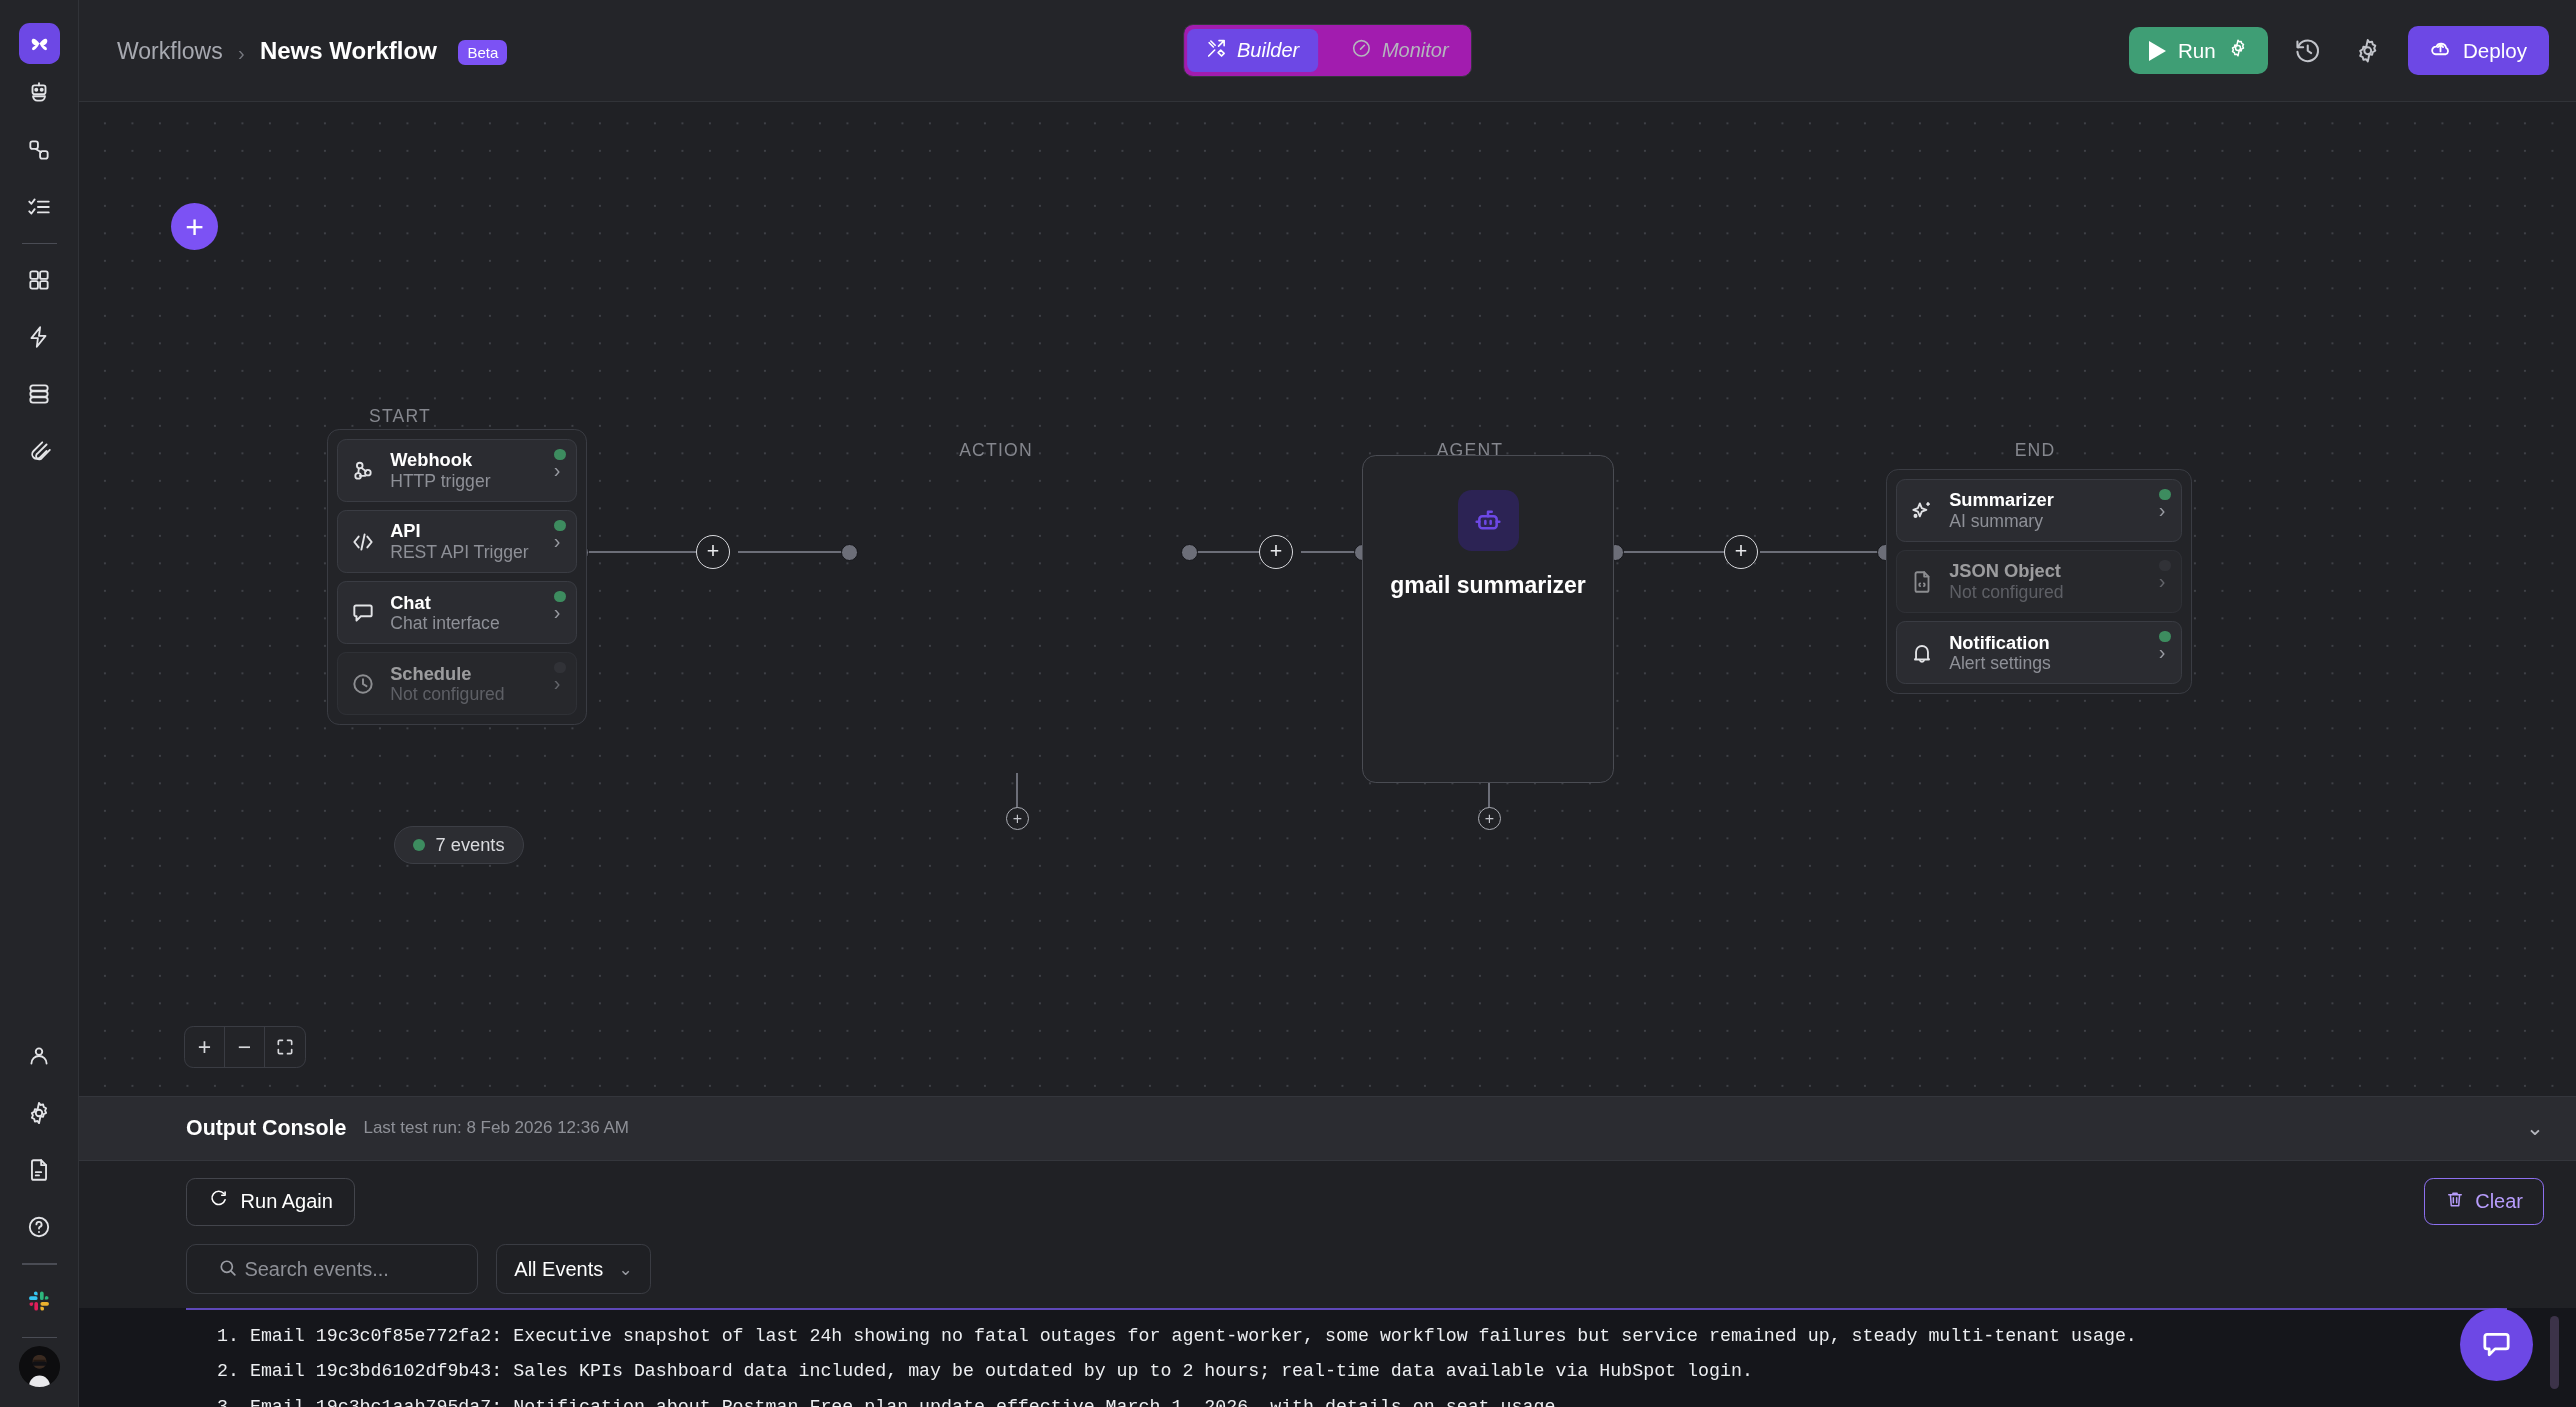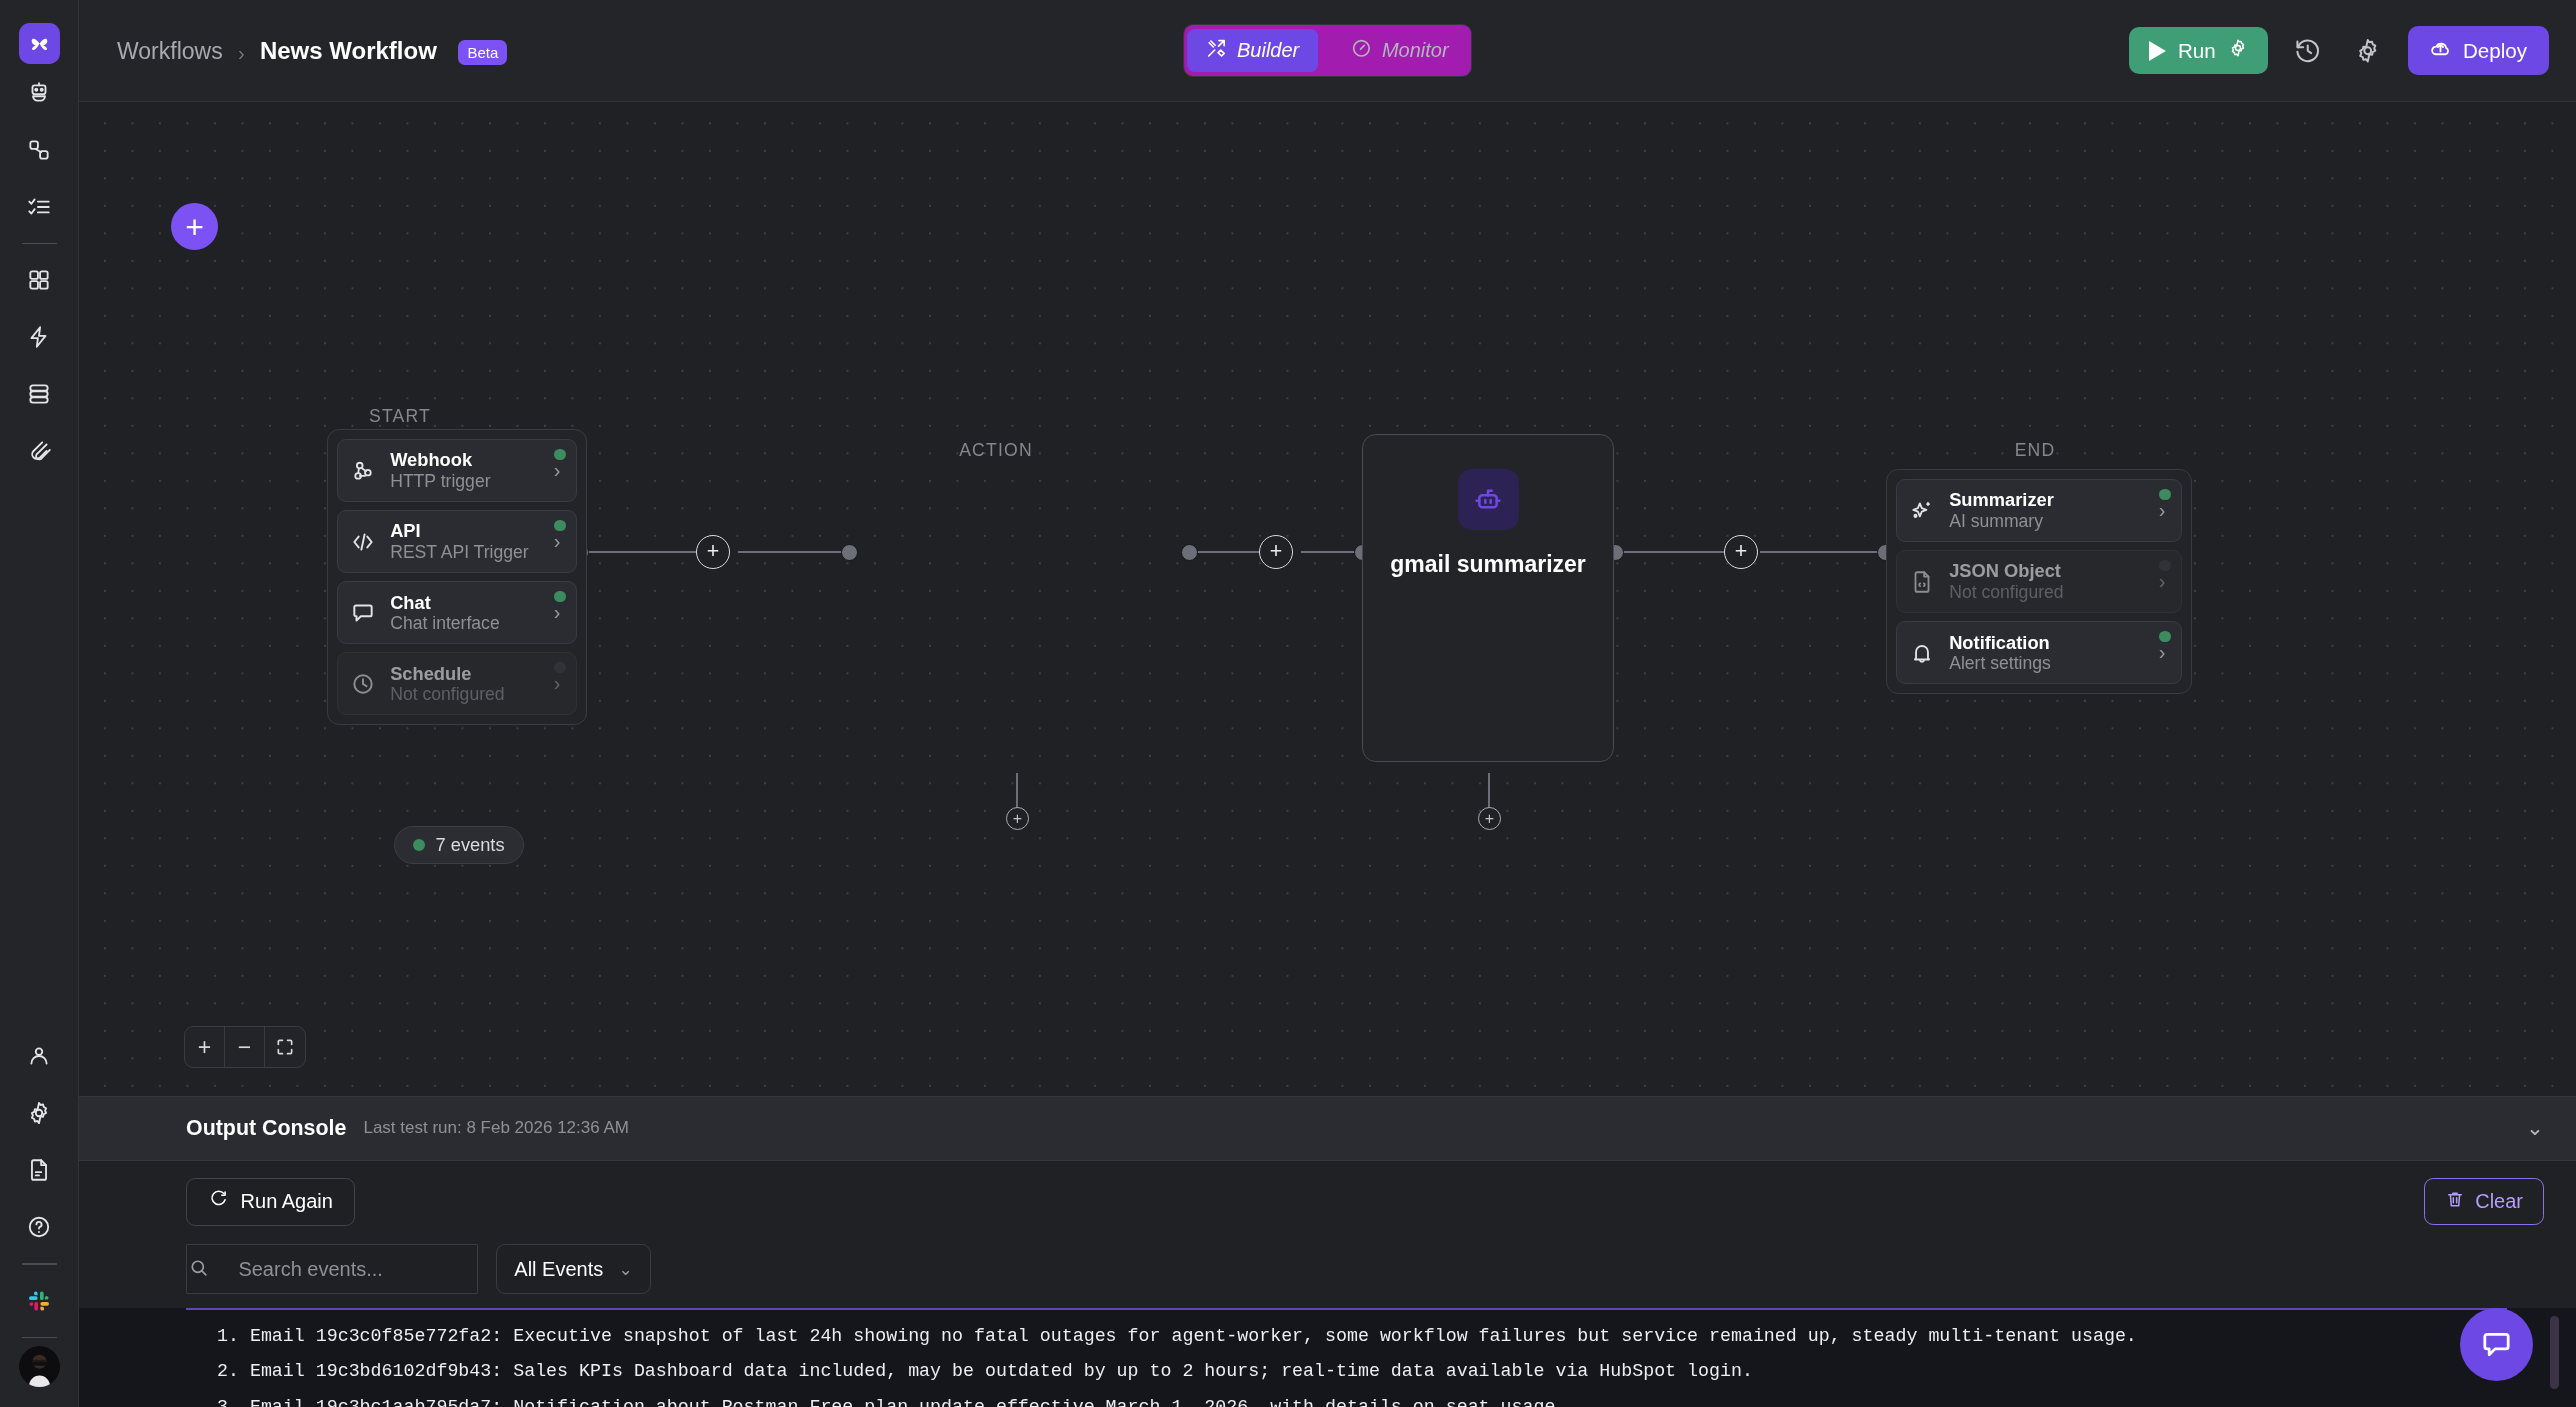--- a/index.html
+++ b/index.html
@@ -219,23 +219,23 @@
   .run-again svg { width: 20px; height: 20px; }
   .clear-btn {
     margin-left: auto; display: flex; align-items: center; gap: 10.7px;
     border: 0.8px solid #8d70f0; border-radius: 9.2px; padding: 10px 20px;
     font-size: 20px; color: #b69cfb; background: transparent; cursor: pointer;
   }
   .clear-btn svg { width: 20px; height: 20px; }
 
   .filters { display: flex; align-items: center; gap: 18.3px; padding: 7.6px 32px 13.8px 107px; }
   .searchbox {
-    display: flex; align-items: center; gap: 29px;
-    width: 292px; height: 50px; border: 0.8px solid #3a3c43; border-radius: 1px;
-    background: #1f2024; padding: 0 1px;
+    display: flex; align-items: center; gap: 6px;
+    width: 292px; height: 50px; border: 0.8px solid #3a3c43; border-radius: 10px;
+    background: #1f2024; padding: 0 30px;
   }
   .searchbox svg { width: 21.4px; height: 21.4px; color: #9a9ca3; flex: 0 0 21.4px; }
   .searchbox input {
     border: none; outline: none; background: transparent; flex: 1 1 auto;
     font-size: 20px; color: #e3e4e7; font-family: "Liberation Sans", sans-serif;
   }
   .searchbox input::placeholder { color: #8e9097; }
   .selectbox {
     display: flex; align-items: center; gap: 15.3px;
     height: 50px; border: 0.8px solid #3a3c43; border-radius: 9.2px;
@@ -534,21 +534,21 @@
           <span class="dot off"></span>
         </div>
       </div>
 
       <div class="events-pill" style="left:315px; top:724px;">
         <span class="gdot"></span>
         <span>7 events</span>
       </div>
 
 
-      <div class="bignode" style="left:1283px; top:332px; width:252px; height:328px;">
+      <div class="bignode" style="left:1283px; top:353px; width:252px; height:328px;">
         <div class="badge" style="background:#2c2354;">
           <svg viewBox="0 0 24 24" width="32" height="32" fill="none" stroke="#6d48e5" stroke-width="1.9" stroke-linecap="round" stroke-linejoin="round">
             <rect x="5.5" y="8.5" width="13" height="9" rx="2.2"></rect>
             <path d="M12 8.5V5h2.8M3.5 12.5h2M18.5 12.5h2"></path>
             <path d="M10 12v2M14 12v2"></path>
           </svg>
         </div>
         <div class="ntitle">gmail summarizer</div>
       </div>
 

